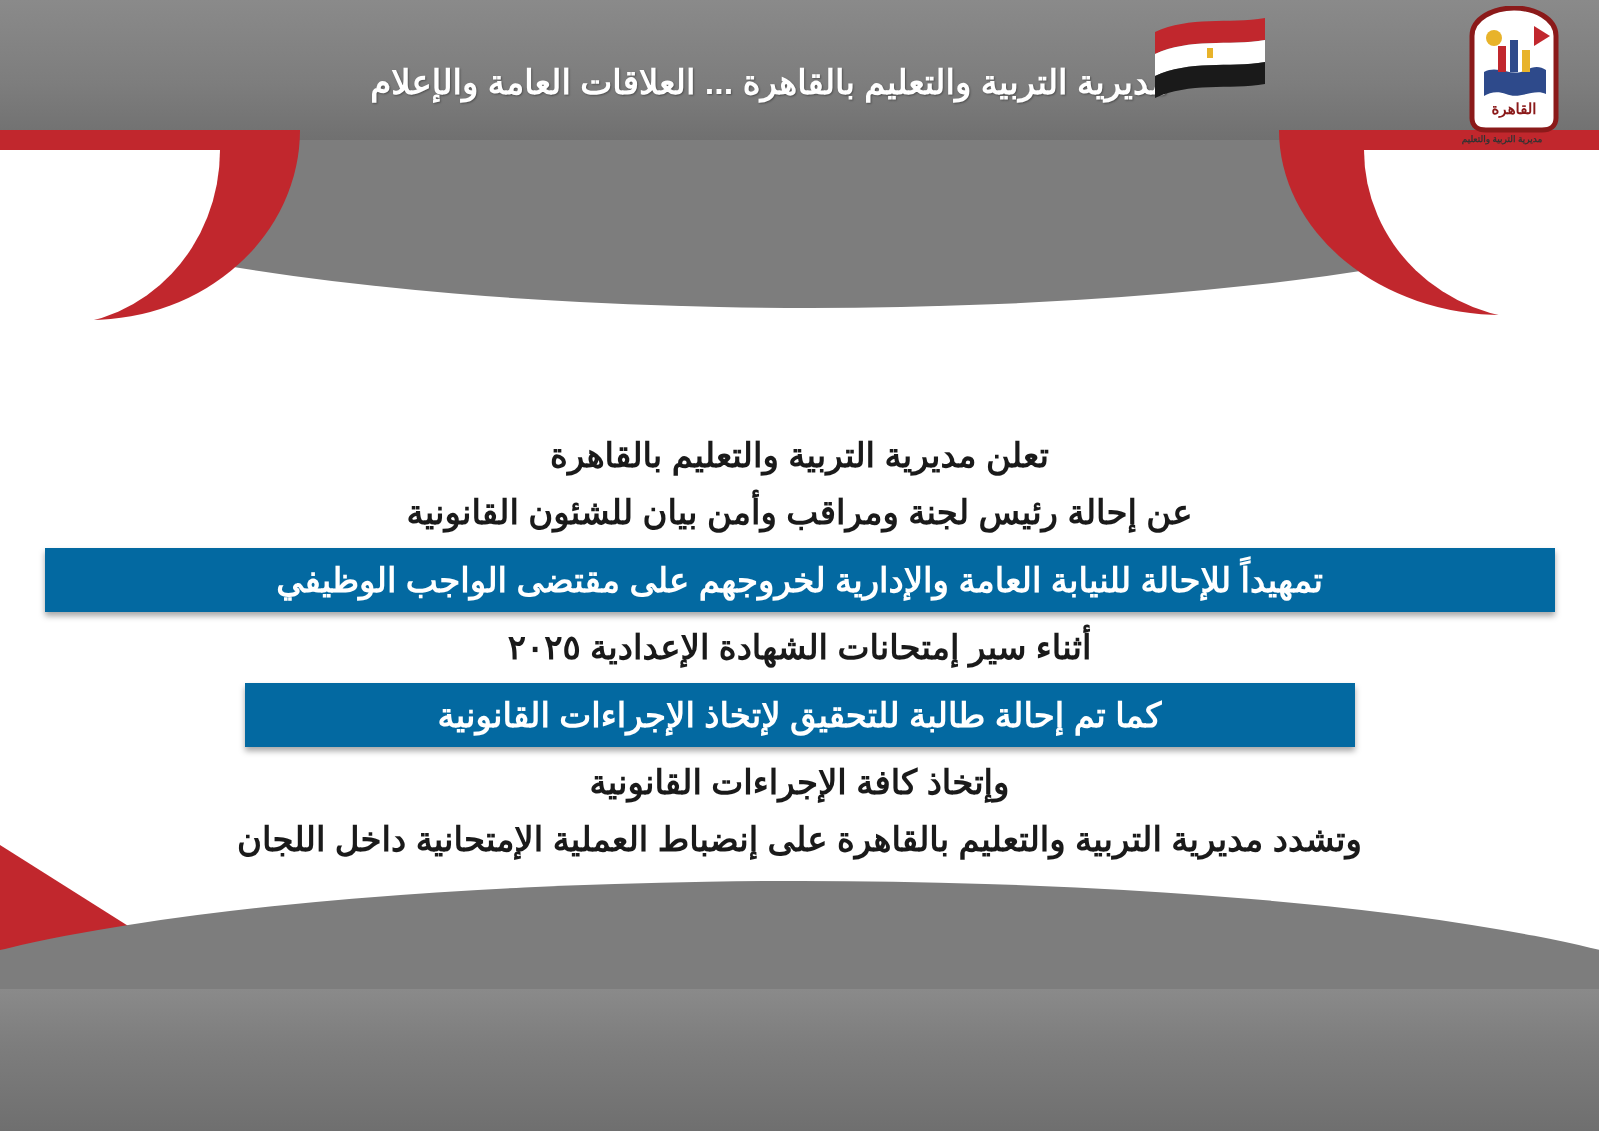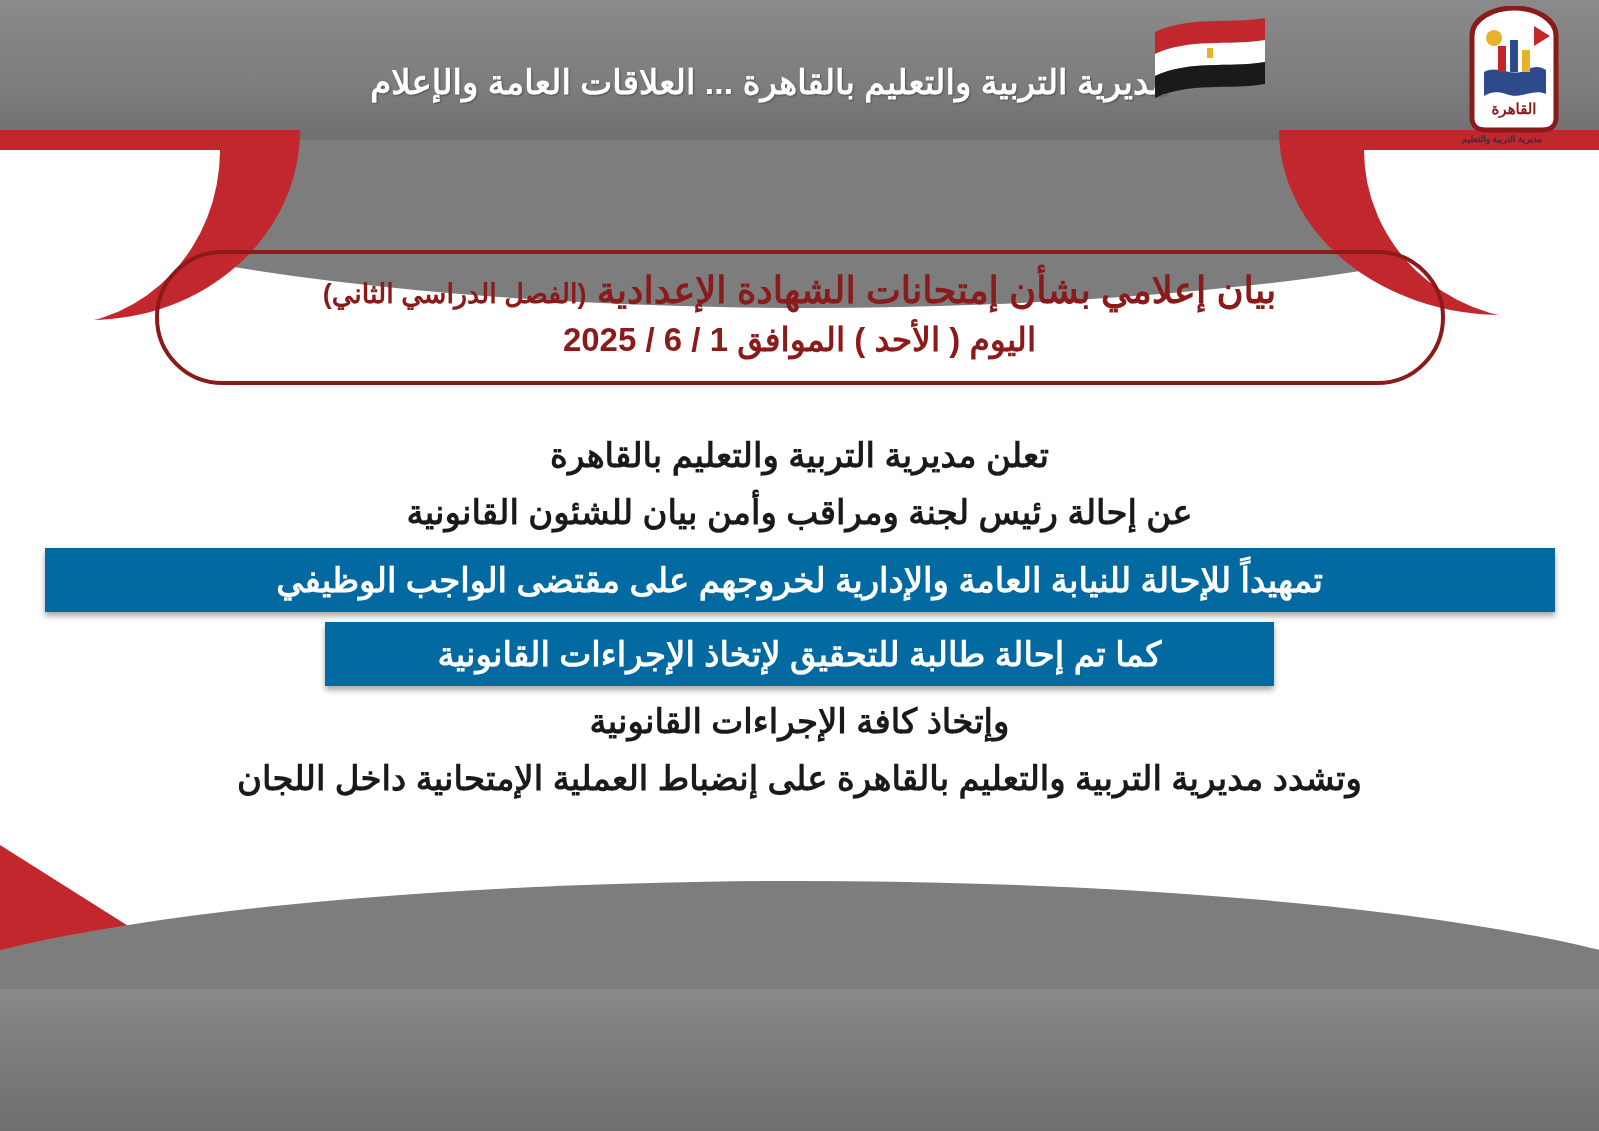--- a/index.html
+++ b/index.html
@@ -189,21 +189,21 @@
     margin: 10px auto 10px auto;
     line-height: 1.3;
     box-shadow: 0 4px 6px rgba(0,0,0,0.35);
     display: block;
   }
   .band.full {
     width: 1510px;
     box-sizing: border-box;
   }
   .band.mid {
-    width: 949px;
+    width: 1110px;
     box-sizing: border-box;
   }
 
   
   .side-red-left {
     position: absolute;
     left: 0;
     top: 845px;
     width: 190px;
     height: 120px;
@@ -308,32 +308,26 @@
 
   <div class="flag">
     <svg width="120" height="90" viewBox="0 0 120 90">
       <path d="M6 18 C40 2, 80 10, 116 4 L116 26 C80 32, 40 24, 6 40 Z" fill="#c1272d"></path>
       <path d="M6 40 C40 24, 80 32, 116 26 L116 48 C80 54, 40 46, 6 62 Z" fill="#ffffff"></path>
       <path d="M6 62 C40 46, 80 54, 116 48 L116 70 C80 76, 40 68, 6 84 Z" fill="#1a1a1a"></path>
       <path d="M58 34 L64 34 L64 44 L58 44 Z" fill="#e8b32a"></path>
     </svg>
   </div>
 
-  <div class="announce-box">
-    <div class="announce-line1">
-      <span>بيان إعلامي بشأن إمتحانات الشهادة الإعدادية</span>
-      <span class="sub">(الفصل الدراسي الثاني)</span>
-    </div>
-    <div class="announce-line2">اليوم ( الأحد ) الموافق 1 / 6 / 2025</div>
-  </div>
 
   <div class="body-wrap">
     <p class="para">تعلن مديرية التربية والتعليم بالقاهرة</p>
     <p class="para">عن إحالة رئيس لجنة ومراقب وأمن بيان للشئون القانونية</p>
     <div class="band full">تمهيداً للإحالة للنيابة العامة والإدارية لخروجهم على مقتضى الواجب الوظيفي</div>
+    <p class="para">أثناء سير إمتحانات الشهادة الإعدادية ٢٠٢٥</p>
     <div class="band mid">كما تم إحالة طالبة للتحقيق لإتخاذ الإجراءات القانونية</div>
     <p class="para">وإتخاذ كافة الإجراءات القانونية</p>
     <p class="para">وتشدد مديرية التربية والتعليم بالقاهرة على إنضباط العملية الإمتحانية داخل اللجان</p>
   </div>
 
   <div class="footer-white-curve"></div>
   <div class="footer-red-left"></div>
   <div class="footer-curve"></div>
   <div class="footer-band"></div>
 

